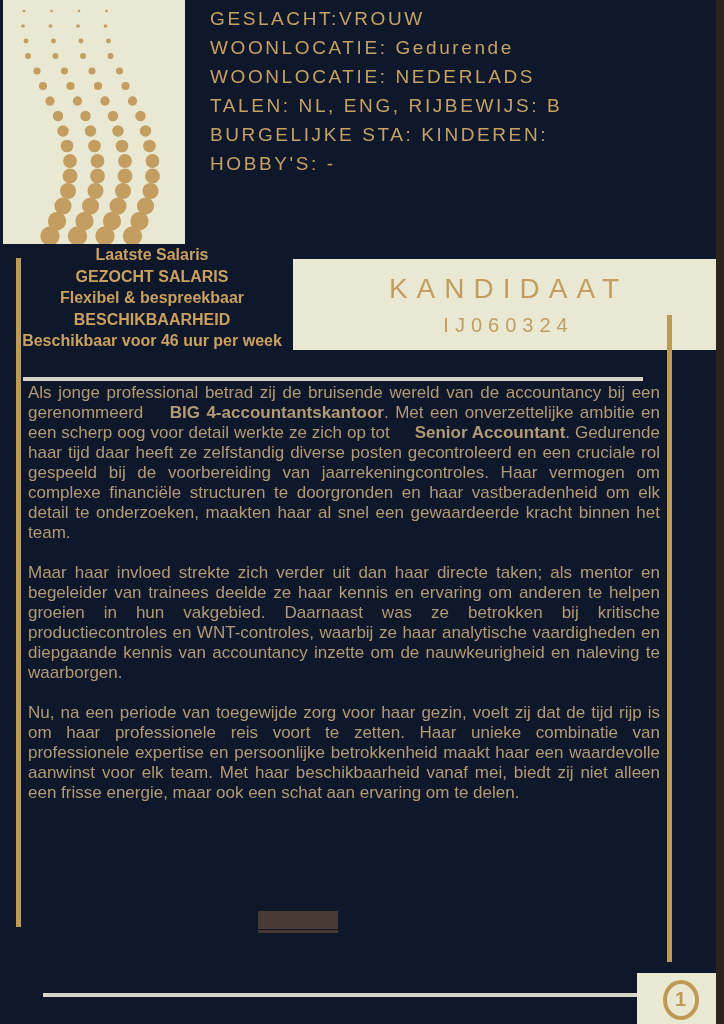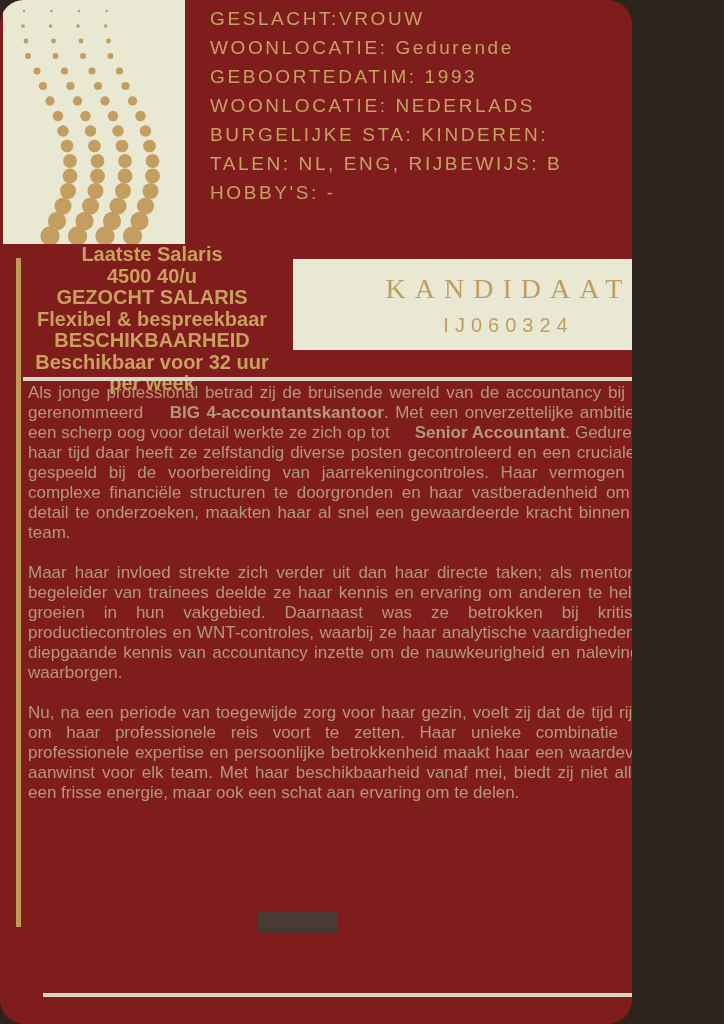--- a/index.html
+++ b/index.html
@@ -1,23 +1,22 @@
 <!DOCTYPE html>
 <html><head>
 <meta charset="utf-8">
 <style>
   html, body { margin: 0; padding: 0; background: #2b231c; }
   .page {
     position: relative;
-    width: 632px;
+    width: 716px;
     height: 1024px;
-    background: #7f1d1d;
+    background: #0f172a;
     overflow: hidden;
     font-family: "Liberation Sans", sans-serif;
-    border-radius: 24px;
   }
   
   .deco-panel {
     position: absolute;
     left: 3px; top: 0;
     width: 182px; height: 244px;
     background: #e9e8d3;
   }
   
   .profile {
@@ -30,40 +29,40 @@
     white-space: nowrap;
   }
   
   .salary {
     position: absolute;
     left: 20px; top: 244px;
     width: 264px;
     text-align: center;
     color: #c9a05e;
     font-weight: bold;
-    font-size: 20px;
+    font-size: 16px;
     line-height: 21.5px;
   }
   .vline { position: absolute; width: 5px; background: #bd9a56; }
   .vline-left  { left: 16px;  top: 258px; height: 669px; }
   .vline-right { left: 667px; top: 315px; height: 647px; }
   
   .card {
     position: absolute;
     left: 293px; top: 259px;
     width: 431px; height: 91px;
     background: #e9e8d3;
     display: flex;
     flex-direction: column;
     align-items: center;
     justify-content: center;
     gap: 9px;
     color: #c29d60;
   }
-  .card .title  { font-size: 28px; letter-spacing: 9px; font-family: Liberation Serif, serif; }
+  .card .title  { font-size: 28px; letter-spacing: 9px; }
   .card .code   { font-size: 20px; letter-spacing: 6px; }
   .hsep {
     position: absolute;
     height: 4px;
     background: #d8d5c5;
   }
   .hsep-top    { left: 23px; top: 377px; width: 620px; }
   .hsep-bottom { left: 43px; top: 993px; width: 594px; }
   
   .bio {
@@ -183,34 +182,32 @@
         <circle cx="47.0" cy="236" r="9.70" fill="#c49e61"></circle>
         <circle cx="74.5" cy="236" r="9.70" fill="#c49e61"></circle>
         <circle cx="102.0" cy="236" r="9.70" fill="#c49e61"></circle>
         <circle cx="129.5" cy="236" r="9.70" fill="#c49e61"></circle>
       </svg>
   </div>
 
   <div class="profile">
     <div>GESLACHT:VROUW</div>
     <div>WOONLOCATIE: Gedurende</div>
-    <div>GEBOORTEDATIM: 1993</div>
     <div>WOONLOCATIE: NEDERLADS</div>
+    <div>TALEN: NL, ENG, RIJBEWIJS: B</div>
     <div>BURGELIJKE STA: KINDEREN:</div>
-    <div>TALEN: NL, ENG, RIJBEWIJS: B</div>
     <div>HOBBY'S: -</div>
   </div>
 
   <div class="salary">
     <div>Laatste Salaris</div>
-    <div>4500 40/u</div>
     <div>GEZOCHT SALARIS</div>
     <div>Flexibel &amp; bespreekbaar</div>
     <div>BESCHIKBAARHEID</div>
-    <div>Beschikbaar voor 32 uur per week</div>
+    <div>Beschikbaar voor 46 uur per week</div>
   </div>
 
   <div class="vline vline-left"></div>
 
   <div class="card">
     <div class="title">KANDIDAAT</div>
     <div class="code">IJ060324</div>
   </div>
 
   <div class="vline vline-right"></div>

